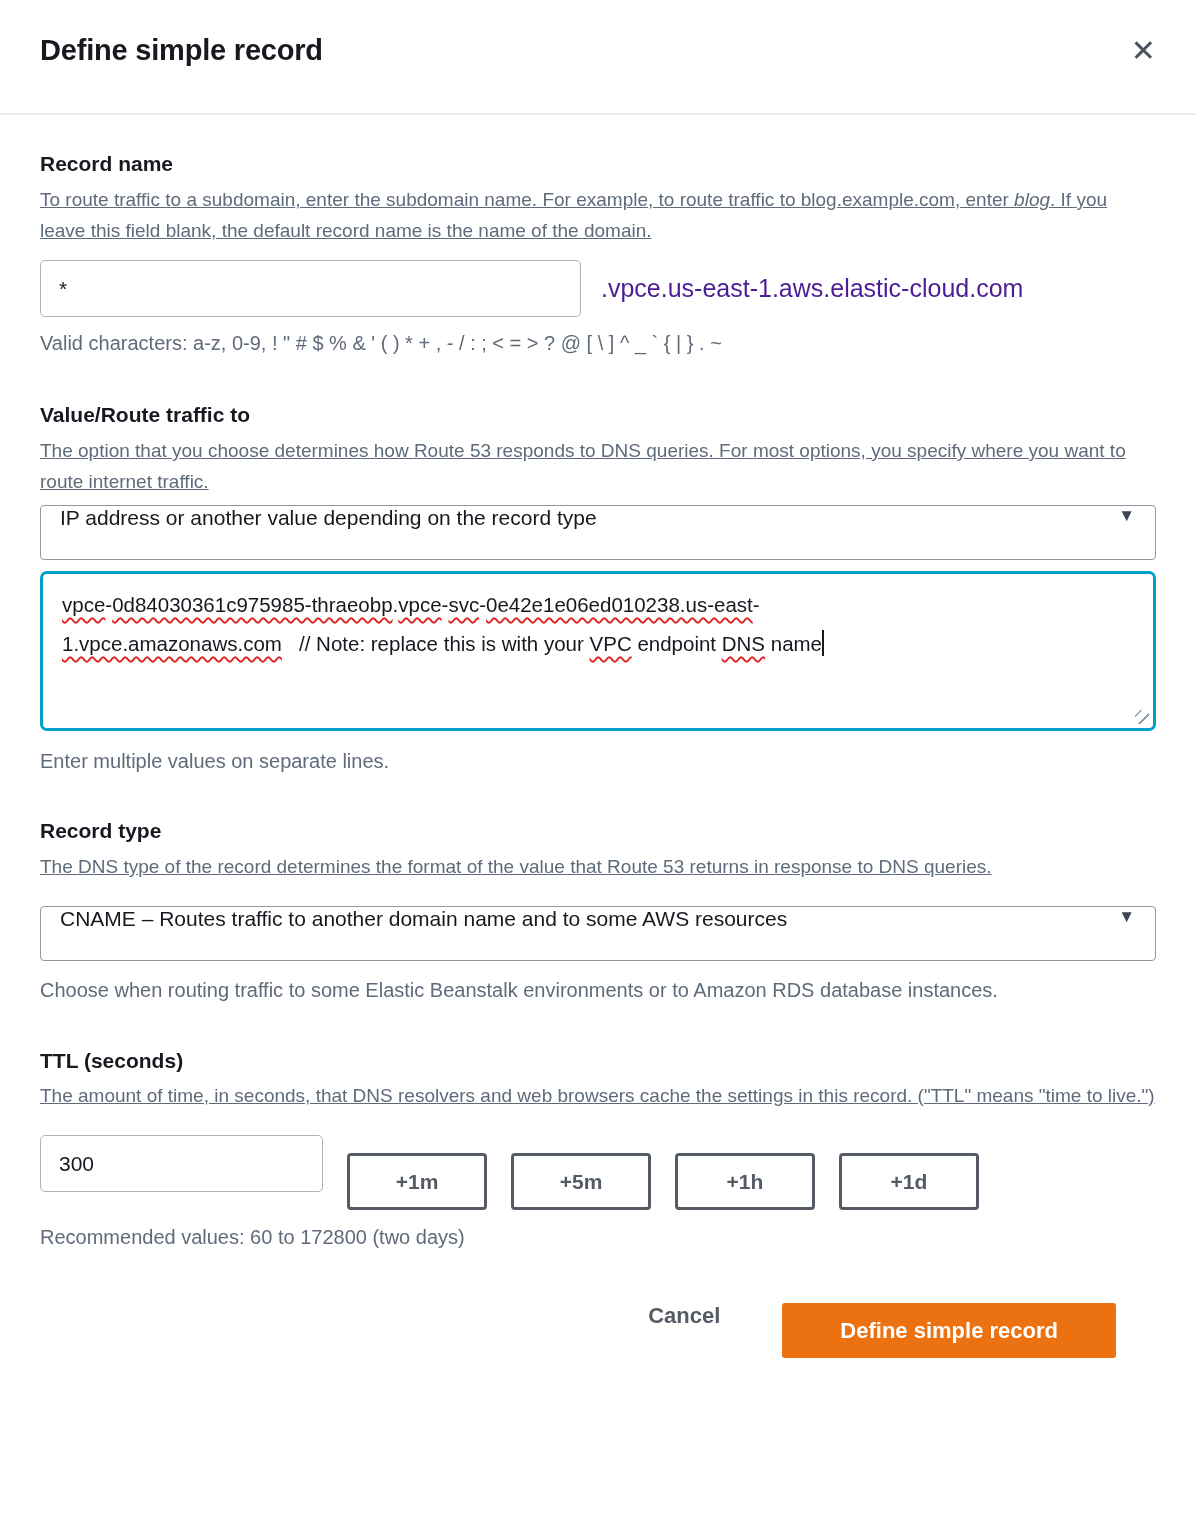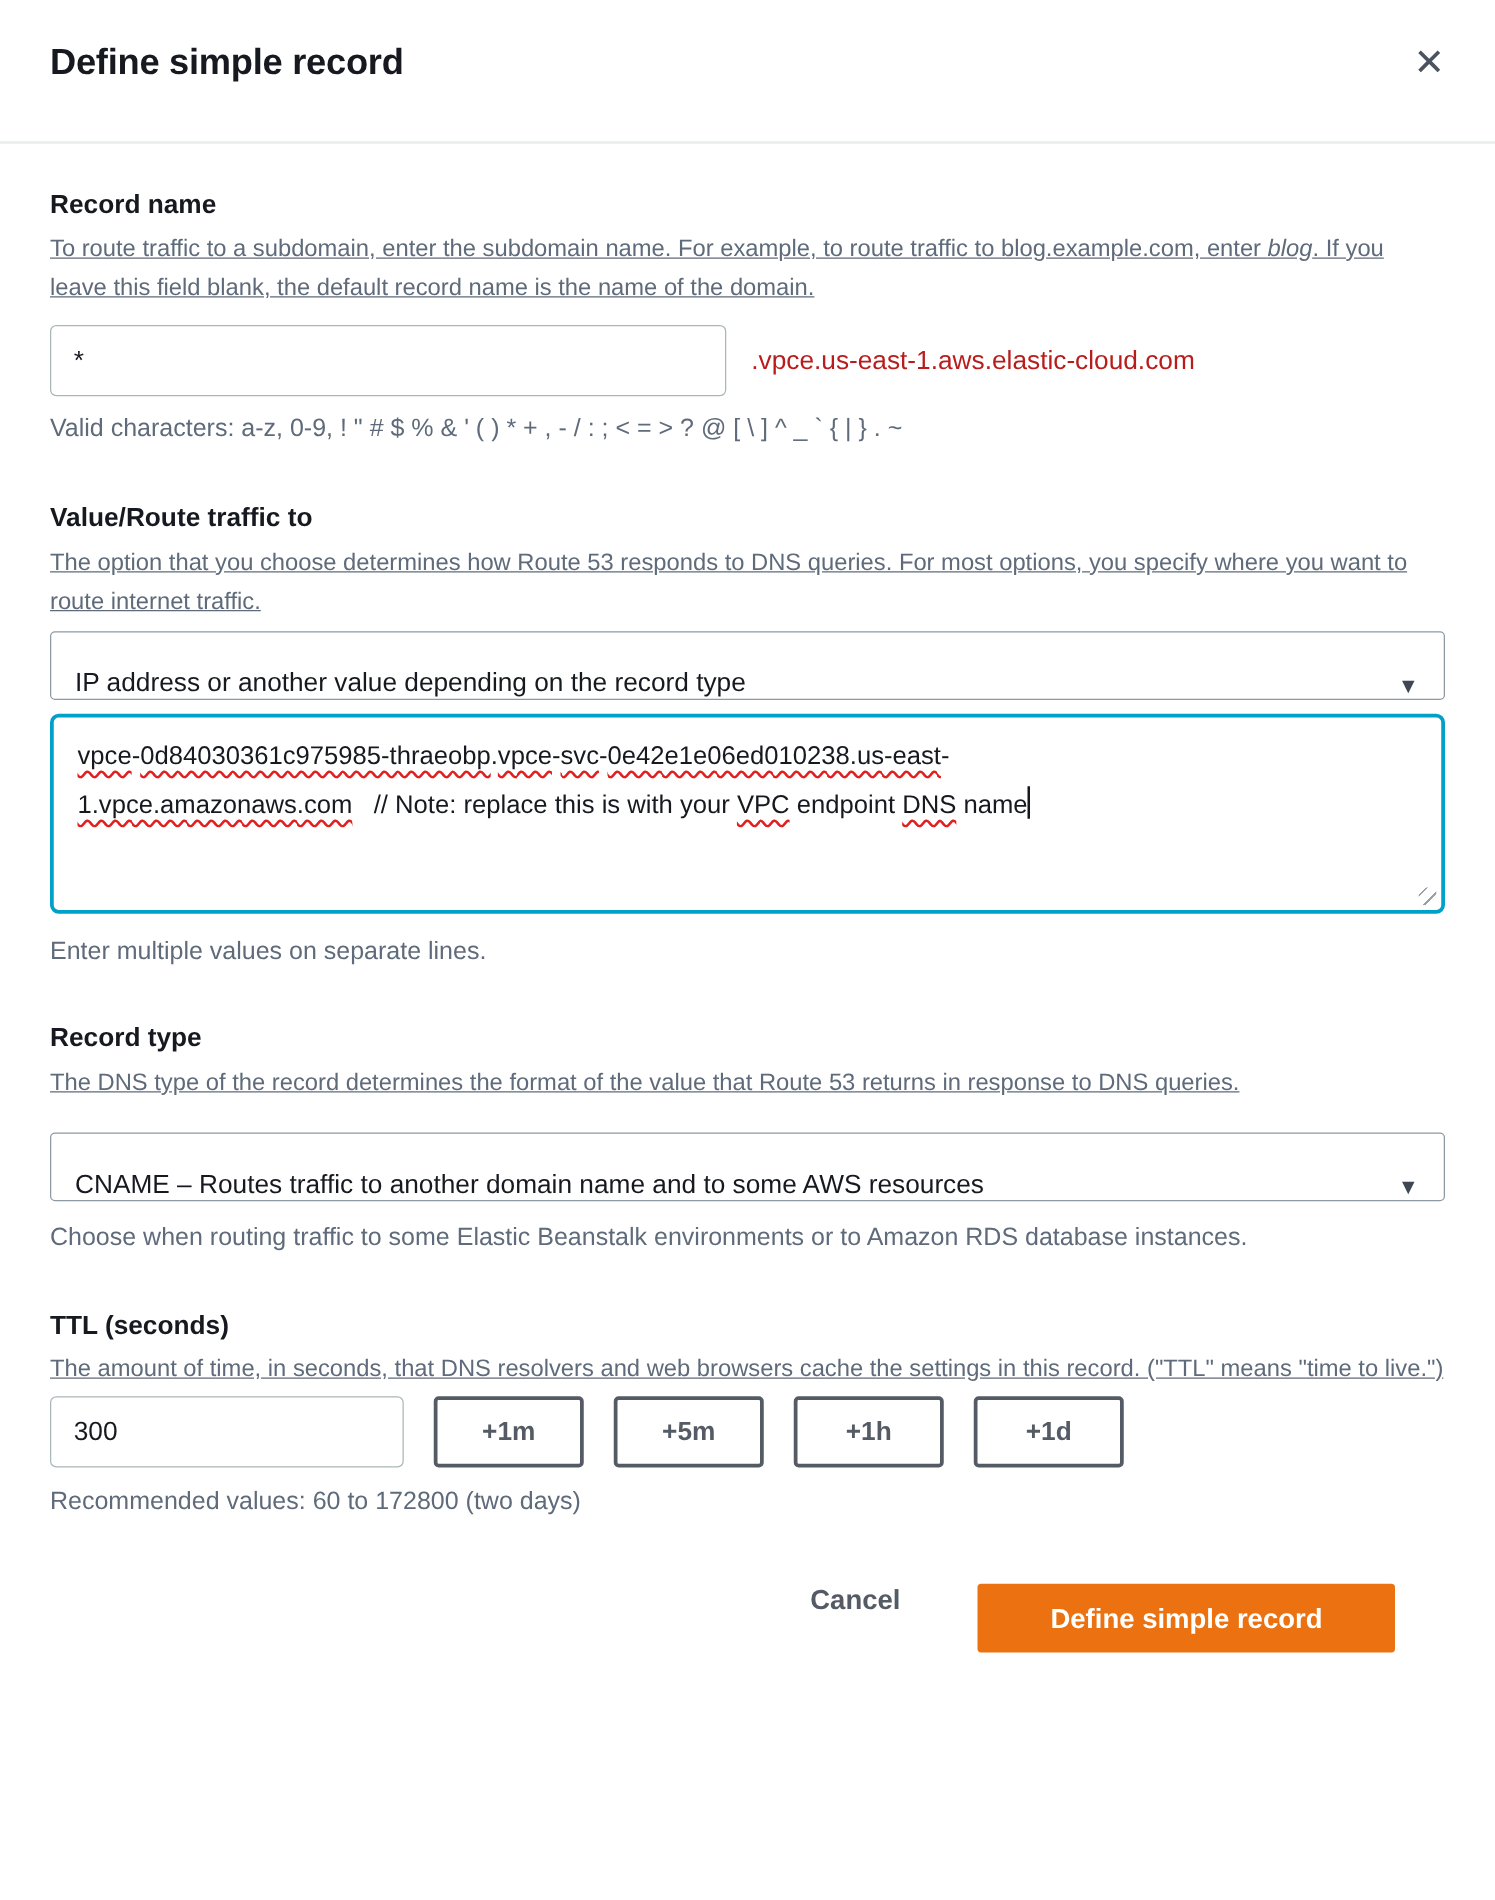--- a/index.html
+++ b/index.html
@@ -67,32 +67,32 @@
     border: 1px solid #aab7b8;
     border-radius: 5px;
     font-family: inherit;
     font-size: 21px;
     color: #16191f;
     padding: 0 18px;
     outline: none;
     background: #fff;
   }
   .record-name-input { width: 541px; }
-  .suffix-text { font-size: 21px; color: #b91c1c; }
+  .suffix-text { font-size: 25px; color: #4c1d95; }
 
   .mb-big { margin-bottom: 46px; }
 
   .select-box {
     width: 100%;
     height: 55px;
     border: 1px solid #8d99a3;
     border-radius: 4px;
     background: #fff;
     display: flex;
-    align-items: flex-end;
+    align-items: flex-start;
     justify-content: space-between;
     padding: 0 20px 0 19px;
     font-size: 21px;
     color: #16191f;
     margin-bottom: 11px;
     cursor: pointer;
   }
   .caret-down {
     color: #3f4753;
     font-size: 17px;
@@ -140,30 +140,31 @@
   .gap-after-type { margin-bottom: 43px; }
 
   .ttl-row {
     display: flex;
     align-items: center;
     gap: 24px;
     margin: 0 0 14px 0;
   }
   .ttl-input { width: 283px; }
   .ttl-btn {
-    width: 120px;
+    width: 140px;
     height: 57px;
     background: #fff;
     border: 3px solid #545b64;
     border-radius: 4px;
     font-family: inherit;
     font-size: 21px;
     font-weight: 700;
     color: #545b64;
     cursor: pointer;
+    margin-top: 36px;
   }
 
   .footer {
     display: flex;
     justify-content: flex-end;
     align-items: flex-start;
     gap: 62px;
     padding: 0 40px;
     margin-top: 52px;
   }

